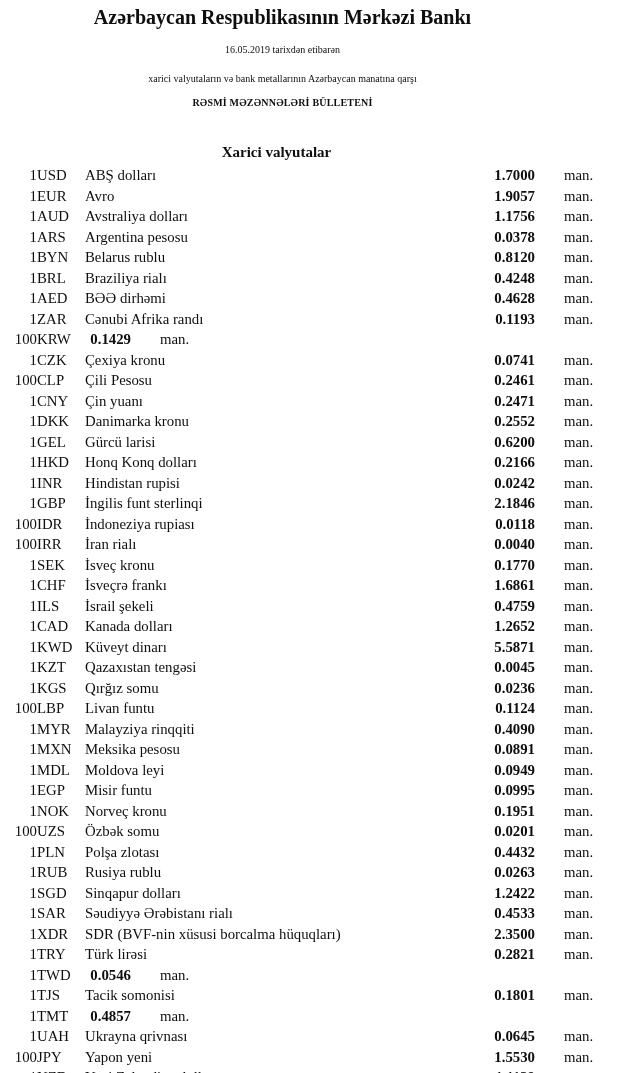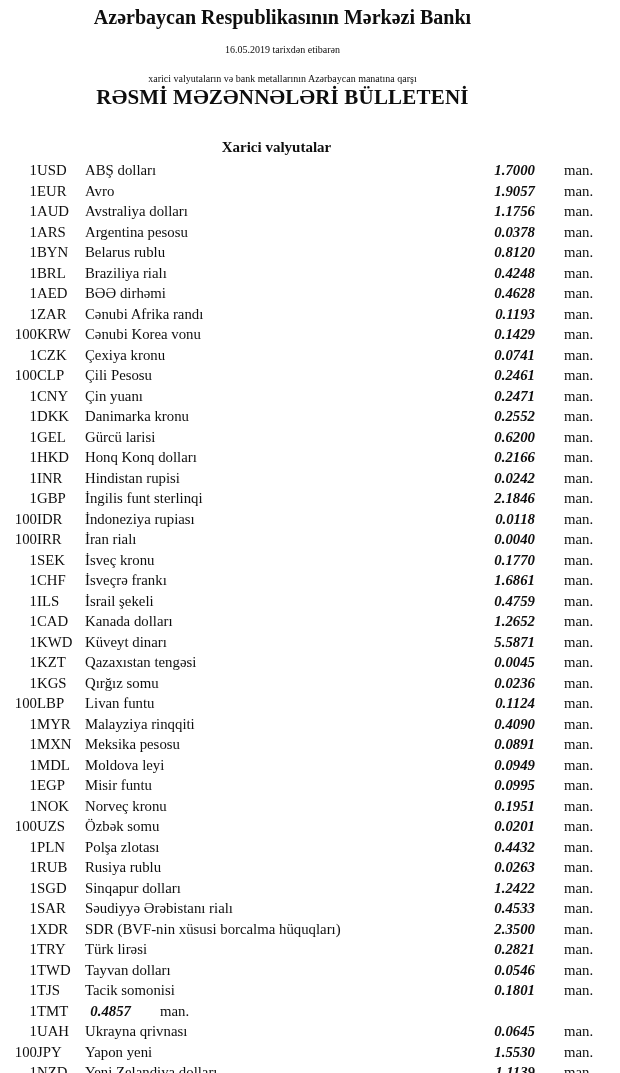--- a/index.html
+++ b/index.html
@@ -31,23 +31,24 @@
     font-weight: bold;
     margin: 0;
   }
   .h-line {
     font-size: 10px;
     line-height: 18px;
     font-weight: normal;
     margin-top: 11px;
   }
   .bulletin-title {
-    font-size: 21px;
+    font-size: 10px;
     line-height: 19px;
     font-weight: bold;
+    margin-top: 5px;
     letter-spacing: 0.2px;
   }
   .section-title {
     padding-left: 14px;
     text-align: center;
     font-size: 15px;
     font-weight: bold;
     margin-top: 31px;
     line-height: 18px;
   }
@@ -76,21 +77,20 @@
   .c-name {
     flex: 1 1 auto;
     padding-left: 14px;
     overflow: hidden;
   }
   .c-rate {
     width: 60px;
     text-align: right;
     flex: 0 0 auto;
     font-weight: bold;
-    font-style: italic;
   }
   .c-unit {
     width: 65px;
     padding-left: 29px;
     box-sizing: border-box;
     flex: 0 0 auto;
   }
 </style>
 </head>
 <body style="background: rgb(255, 255, 255); color: rgb(14, 14, 14);">
@@ -158,21 +158,20 @@
       <div class="row">
     <span class="c-qty">1</span>
     <span class="c-code">ZAR</span>
     <span class="c-name">Cənubi Afrika randı</span>
     <span class="c-rate">0.1193</span>
     <span class="c-unit">man.</span>
   </div>
       <div class="row">
     <span class="c-qty">100</span>
     <span class="c-code">KRW</span>
-    <span class="c-name">Cənubi Korea vonu</span>
     <span class="c-rate">0.1429</span>
     <span class="c-unit">man.</span>
   </div>
       <div class="row">
     <span class="c-qty">1</span>
     <span class="c-code">CZK</span>
     <span class="c-name">Çexiya kronu</span>
     <span class="c-rate">0.0741</span>
     <span class="c-unit">man.</span>
   </div>
@@ -375,21 +374,20 @@
       <div class="row">
     <span class="c-qty">1</span>
     <span class="c-code">TRY</span>
     <span class="c-name">Türk lirəsi</span>
     <span class="c-rate">0.2821</span>
     <span class="c-unit">man.</span>
   </div>
       <div class="row">
     <span class="c-qty">1</span>
     <span class="c-code">TWD</span>
-    <span class="c-name">Tayvan dolları</span>
     <span class="c-rate">0.0546</span>
     <span class="c-unit">man.</span>
   </div>
       <div class="row">
     <span class="c-qty">1</span>
     <span class="c-code">TJS</span>
     <span class="c-name">Tacik somonisi</span>
     <span class="c-rate">0.1801</span>
     <span class="c-unit">man.</span>
   </div>

